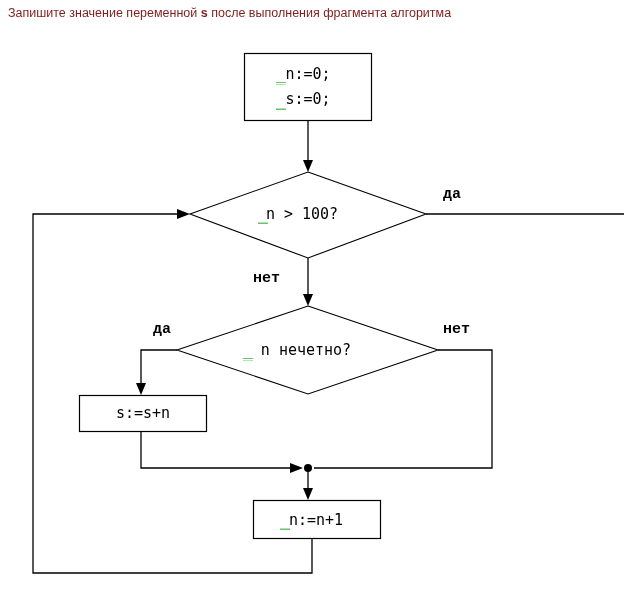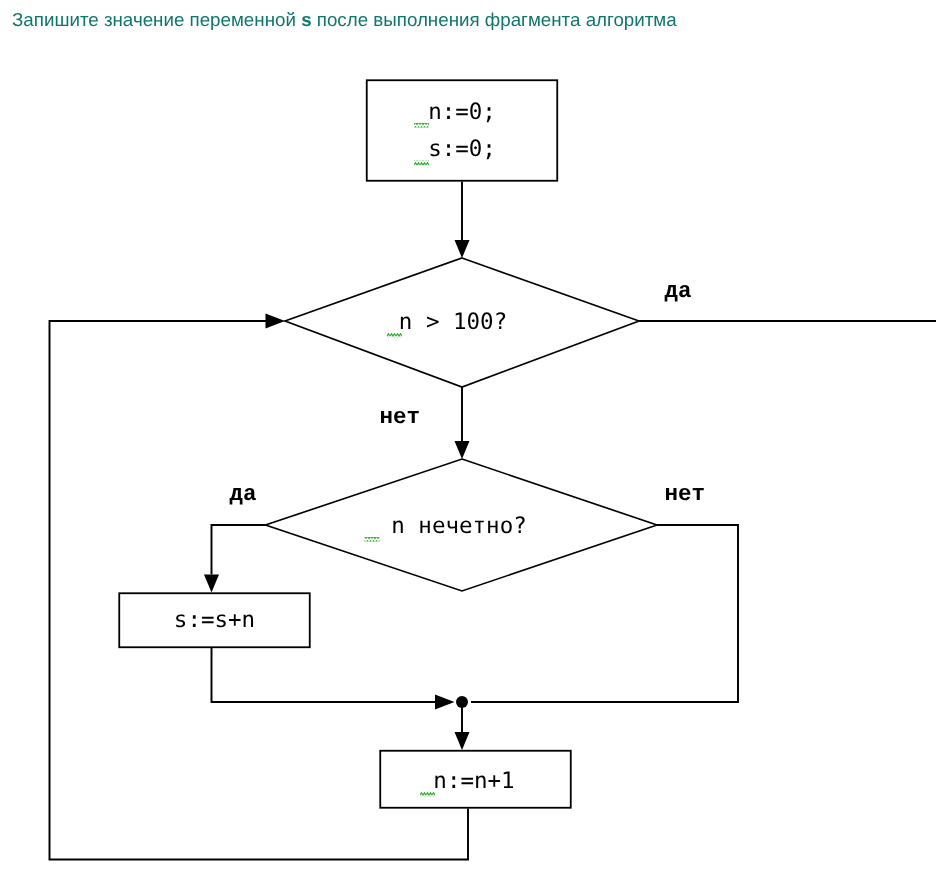--- a/index.html
+++ b/index.html
@@ -1,19 +1,19 @@
 <!DOCTYPE html>
 <html><head>
 <meta charset="utf-8">
 <style>
   html, body { margin: 0; padding: 0; background: #ffffff; }
   body { width: 624px; height: 592px; position: relative; overflow: hidden; }
   .task {
     position: absolute; left: 8px; top: 6px;
-    font-family: "Liberation Sans", sans-serif; font-size: 12.5px; color: #0f766e;
+    font-family: "Liberation Sans", sans-serif; font-size: 12.5px; color: #7f1d1d;
     white-space: nowrap;
   }
   .task b { font-weight: bold; }
   svg { position: absolute; left: 0; top: 0; }
   .lbl { font-family: "Liberation Mono", "DejaVu Sans Mono", monospace; font-weight: bold; font-size: 15px; fill: #000; }
   .code { font-family: "DejaVu Sans Mono", "Liberation Mono", monospace; font-size: 15px; fill: #000; }
 </style>
 </head>
 <body>
 

